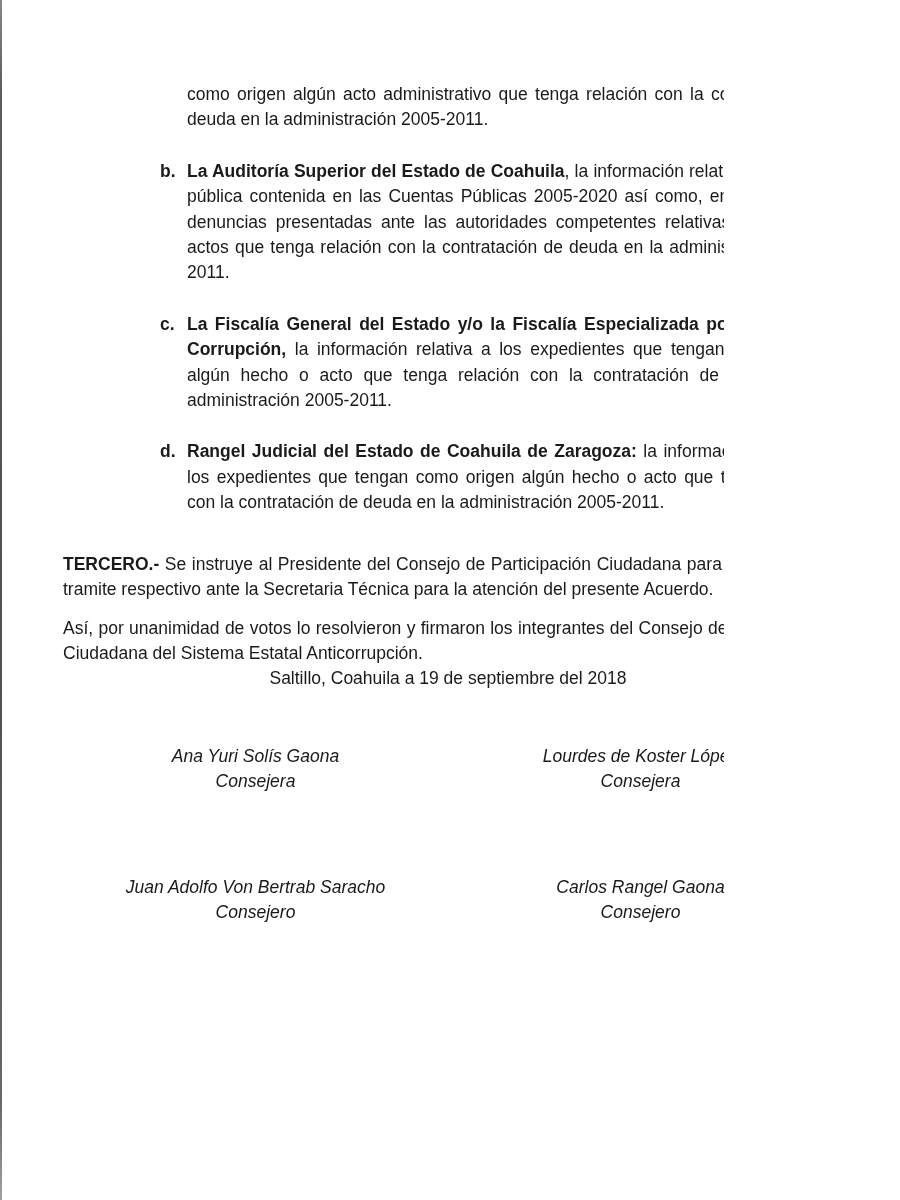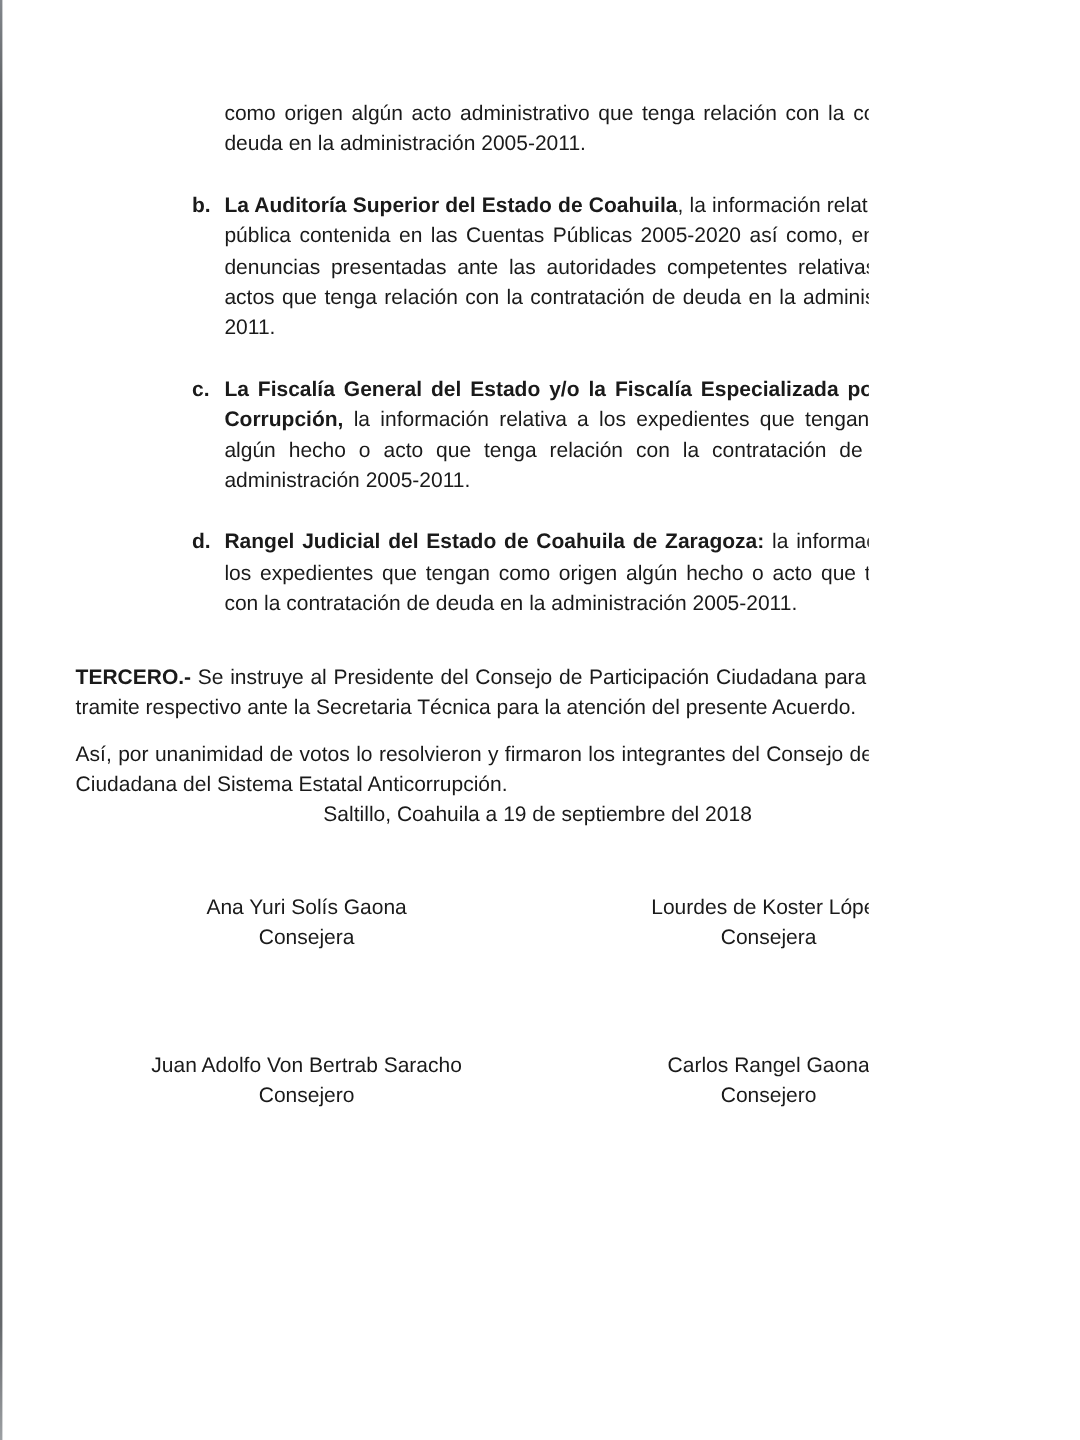--- a/index.html
+++ b/index.html
@@ -86,20 +86,21 @@
     text-align: center;
     font-size: 17.5px;
     line-height: 25.4px;
   }
   .sign-grid {
     margin-top: 52px;
   }
   .sign-row {
     display: flex;
     width: 100%;
+    font-style: italic;
   }
   .sign-row + .sign-row {
     margin-top: 80px;
   }
   .sign-cell {
     flex: 1 1 50%;
     text-align: center;
     font-size: 17.5px;
     line-height: 25.4px;
   }

